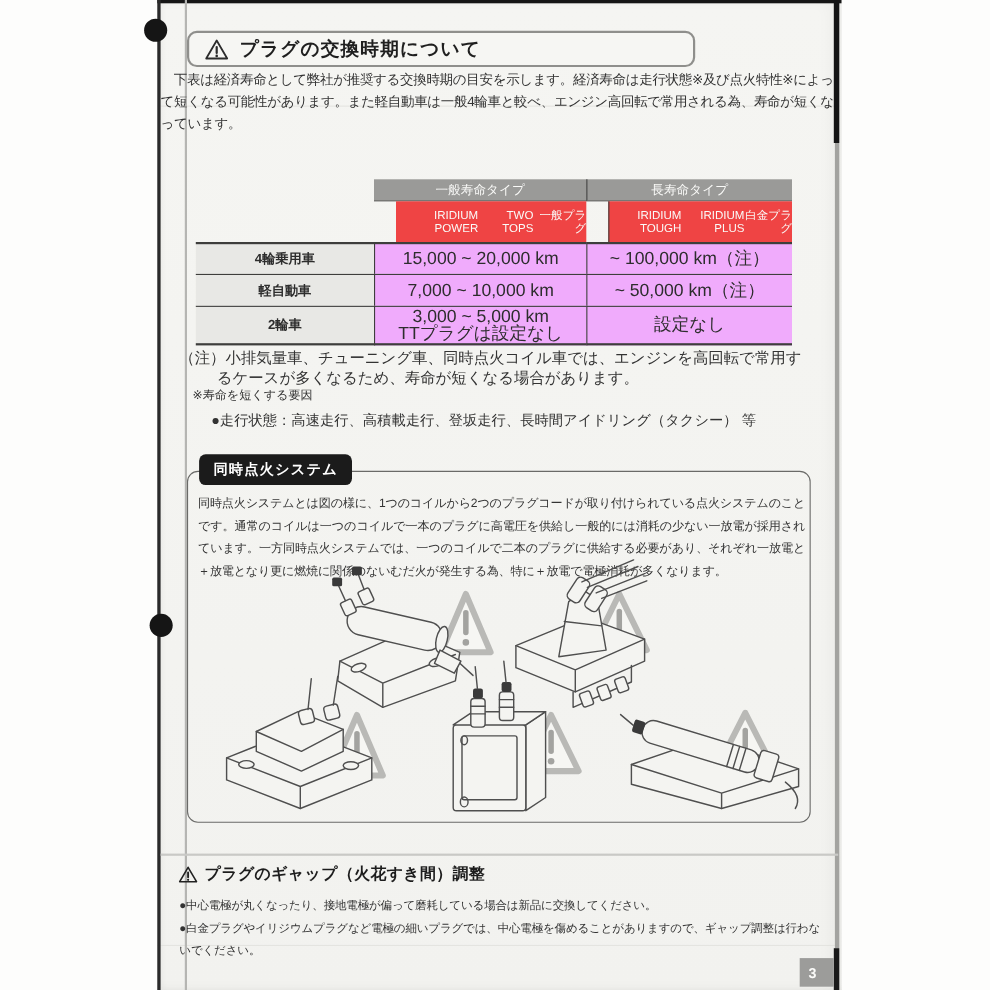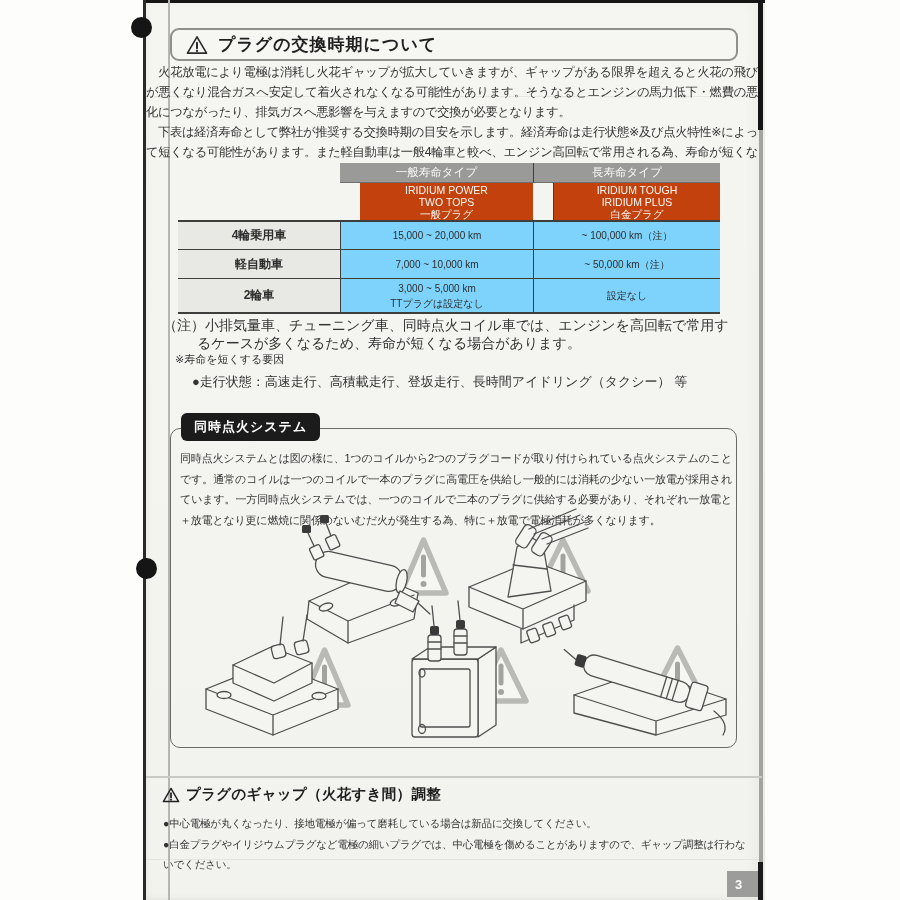--- a/index.html
+++ b/index.html
@@ -14,38 +14,38 @@
   .spine{left:143px;top:0;width:3px;height:900px;background:#2a2a2a;}
   .inner-line{left:168px;top:0;width:1.5px;height:900px;background:#b5b5b2;}
   .redge1{left:758px;top:0;width:5px;height:130px;background:#151515;}
   .redge2{left:759px;top:130px;width:4px;height:732px;background:#a3a3a0;}
   .redge3{left:758px;top:862px;width:5px;height:38px;background:#1a1a1a;}
   .hole{width:21px;height:21px;border-radius:50%;background:#151515;}
   .hole1{left:131px;top:17px;}
   .hole2{left:136px;top:558px;}
 
   
-  .title-box{left:170px;top:28px;width:568px;height:33px;border:2px solid #8f8f8c;border-radius:9px;
+  .title-box{left:170px;top:28px;width:462px;height:33px;border:2px solid #8f8f8c;border-radius:9px;
              background:#f6f6f3;display:flex;align-items:center;padding-left:14px;box-sizing:border-box;gap:10px;}
   .title-text{font-size:17px;font-weight:700;color:#1f1f1f;letter-spacing:1px;}
 
   
   .intro{left:146px;top:62px;width:612px;height:100px;overflow:hidden;font-size:12.3px;line-height:20px;
          color:#333;letter-spacing:-0.35px;}
   .intro p{margin:0;text-align:justify;}
 
   
   .spec-table{left:178px;top:163px;width:542px;display:grid;grid-template-columns:162px 193px 187px;
               grid-template-rows:20px 37px 29px 29px 36px;color:#2d2d2d;}
   .c{display:flex;align-items:center;justify-content:center;text-align:right;box-sizing:border-box;}
   .h-type{background:#9a9a98;color:#fafaf8;font-size:11.5px;border-bottom:1px solid #6f6f6d;}
-  .h-prod{background:#c2410c;color:#fafaf8;font-size:10.5px;line-height:12px;flex-direction:column;margin-left:20px;}
+  .h-prod{background:#ef4444;color:#fafaf8;font-size:10.5px;line-height:12px;flex-direction:row;margin-left:20px;}
   .vdiv{border-left:1.5px solid #3e3e3c;}
   .d-label{background:#e8e8e5;font-size:12px;font-weight:600;}
-  .d-val{font-size:10px;line-height:15px;flex-direction:column;background:#7dd3fc;}
+  .d-val{font-size:16px;line-height:15px;flex-direction:column;background:#f0abfc;}
   .bt2{border-top:2px solid #3e3e3c;}
   .bt1{border-top:1.5px solid #3e3e3c;}
   .bb2{border-bottom:2px solid #3e3e3c;}
 
   
   .note{left:163px;top:316px;width:576px;font-size:14px;line-height:18px;color:#333;
         padding-left:34px;text-indent:-34px;box-sizing:border-box;}
   .factors-title{left:175px;top:352px;font-size:11px;color:#333;}
   .factors{left:192px;top:371px;font-size:13px;line-height:22px;color:#333;}
 
@@ -83,21 +83,20 @@
 <div class="abs title-box">
   <svg width="22" height="20" viewBox="0 0 24 22">
     <path d="M12 2 L22.5 20 L1.5 20 Z" fill="none" stroke="#2c2c2c" stroke-width="1.8" stroke-linejoin="round"></path>
     <line x1="12" y1="8.5" x2="12" y2="14.5" stroke="#2c2c2c" stroke-width="2.2" stroke-linecap="round"></line>
     <circle cx="12" cy="17.4" r="1.3" fill="#2c2c2c"></circle>
   </svg>
   <span class="title-text">プラグの交換時期について</span>
 </div>
 
 <div class="abs intro">
-  <p>　火花放電により電極は消耗し火花ギャップが拡大していきますが、ギャップがある限界を超えると火花の飛びが悪くなり混合ガスへ安定して着火されなくなる可能性があります。そうなるとエンジンの馬力低下・燃費の悪化につながったり、排気ガスへ悪影響を与えますので交換が必要となります。</p>
   <p>　下表は経済寿命として弊社が推奨する交換時期の目安を示します。経済寿命は走行状態※及び点火特性※によって短くなる可能性があります。また軽自動車は一般4輪車と較べ、エンジン高回転で常用される為、寿命が短くなっています。</p>
 </div>
 
 <div class="abs spec-table">
   <div class="c"></div>
   <div class="c h-type">一般寿命タイプ</div>
   <div class="c h-type vdiv">長寿命タイプ</div>
 
   <div class="c"></div>
   <div class="c h-prod">

